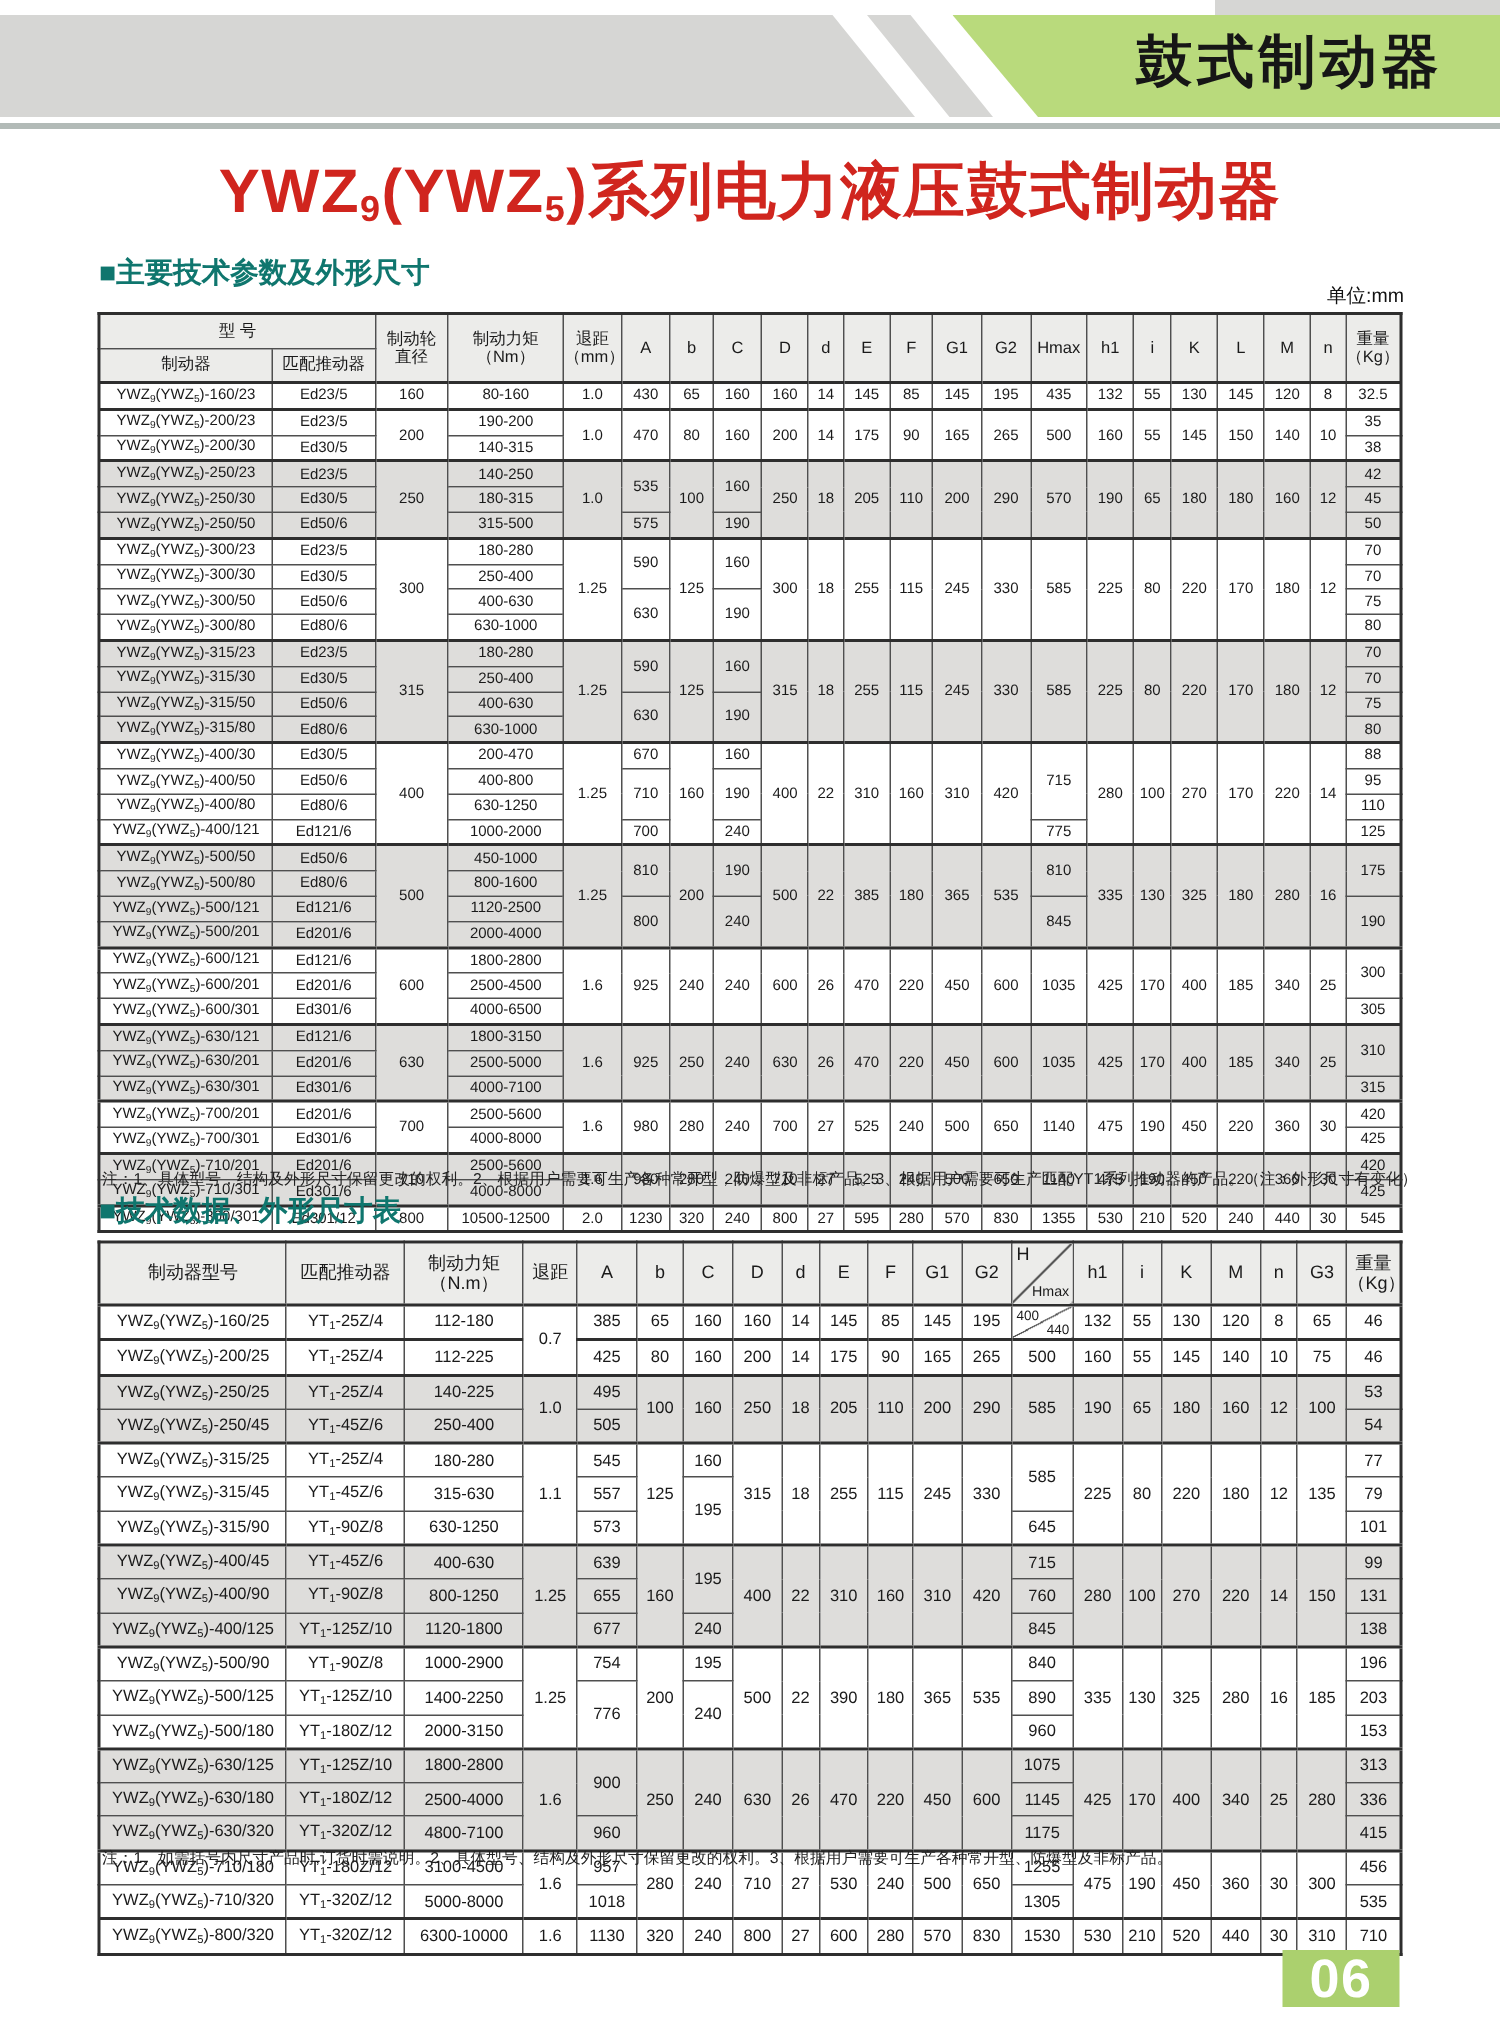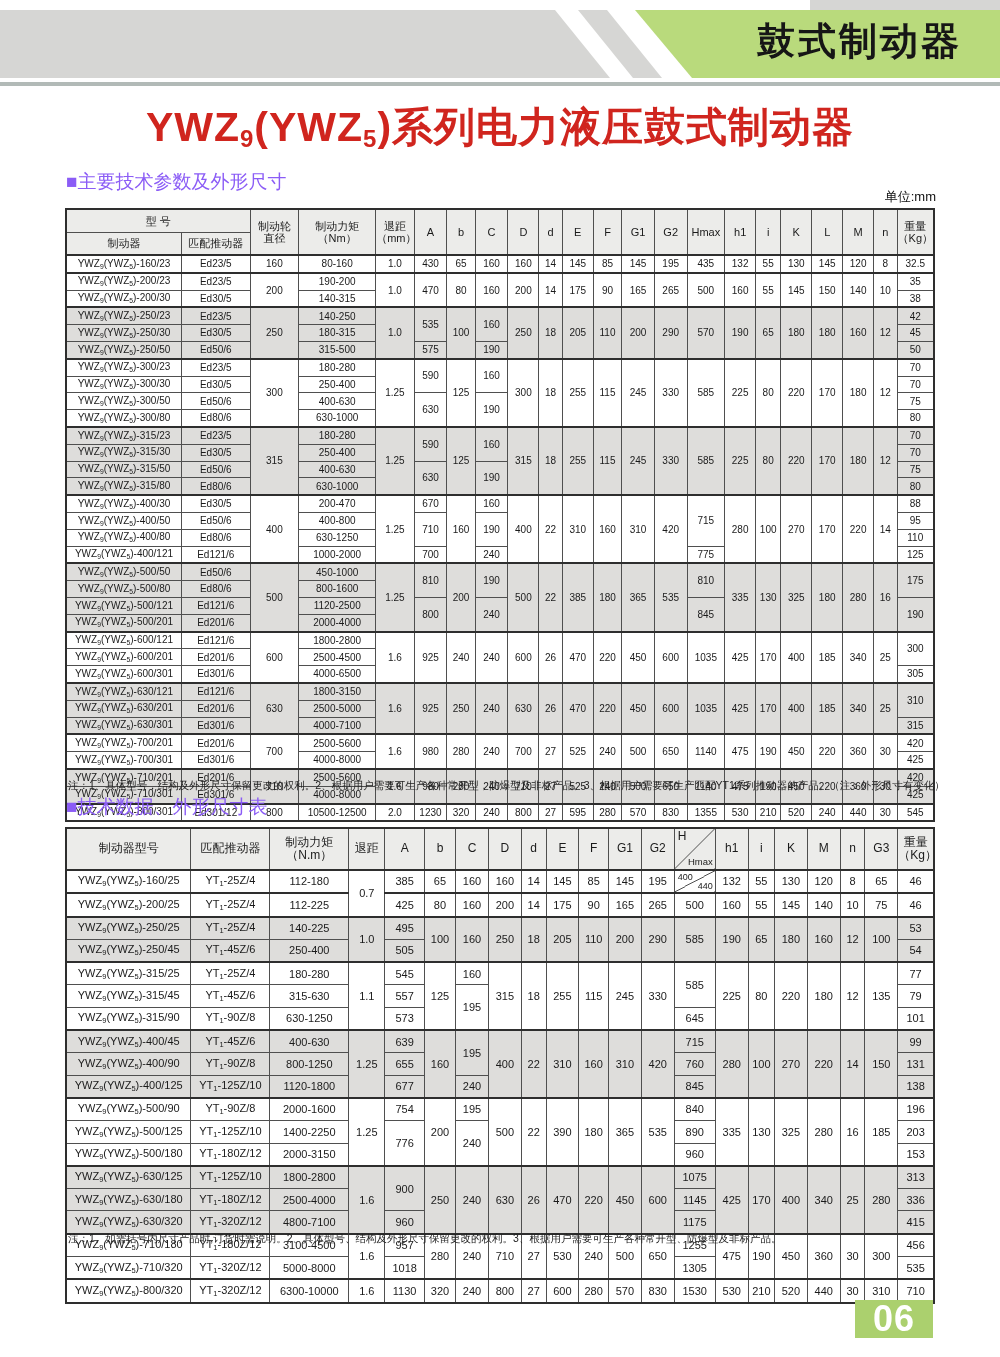--- a/index.html
+++ b/index.html
@@ -16,21 +16,21 @@
   .band-green{position:absolute;left:0;top:0;width:1000px;height:90px;
     clip-path:polygon(635px 10px,1000px 10px,1000px 78px,692px 78px);background:#b9da7c;}
   .band-sliver{position:absolute;left:810px;top:0;width:190px;height:10px;background:#d6d6d4;}
   .band-title{position:absolute;right:38px;top:16px;font-size:38px;font-weight:bold;
     letter-spacing:3px;color:#161616;}
   .band-underline{position:absolute;left:0;top:82px;width:1000px;height:4px;background:#b2bab7;}
   
   .doc-title{position:absolute;left:0;top:100px;width:1000px;text-align:center;
     font-size:41px;font-weight:bold;color:#d0251e;letter-spacing:1px;}
   .doc-title sub{font-size:24px;vertical-align:-6px;}
-  .sec-title{position:absolute;left:66px;font-size:19px;font-weight:normal;color:#8b5cf6;}
+  .sec-title{position:absolute;left:66px;font-size:19px;font-weight:bold;color:#0f766e;}
   #sec1{top:169px;}
   #sec2{top:794px;}
   .unit{position:absolute;right:64px;top:188px;font-size:13px;color:#111;}
   .note{position:absolute;left:68px;width:880px;font-size:10.5px;color:#222;}
   #note1{top:779px;}
   #note2{top:1232px;}
   
   .twrap{position:absolute;left:65px;width:870px;}
   #t1wrap{top:208px;}
   #t2wrap{top:827px;}
@@ -770,21 +770,21 @@
           <td>YT<sub>1</sub>-125Z/10</td>
           <td>1120-1800</td>
           <td>677</td>
           <td>240</td>
           <td>845</td>
           <td>138</td>
         </tr>
         <tr class="gs">
           <td>YWZ<sub>9</sub>(YWZ<sub>5</sub>)-500/90</td>
           <td>YT<sub>1</sub>-90Z/8</td>
-          <td>2000-1600</td>
+          <td>1000-2900</td>
           <td rowspan="3">1.25</td>
           <td>754</td>
           <td rowspan="3">200</td>
           <td>195</td>
           <td rowspan="3">500</td>
           <td rowspan="3">22</td>
           <td rowspan="3">390</td>
           <td rowspan="3">180</td>
           <td rowspan="3">365</td>
           <td rowspan="3">535</td>

